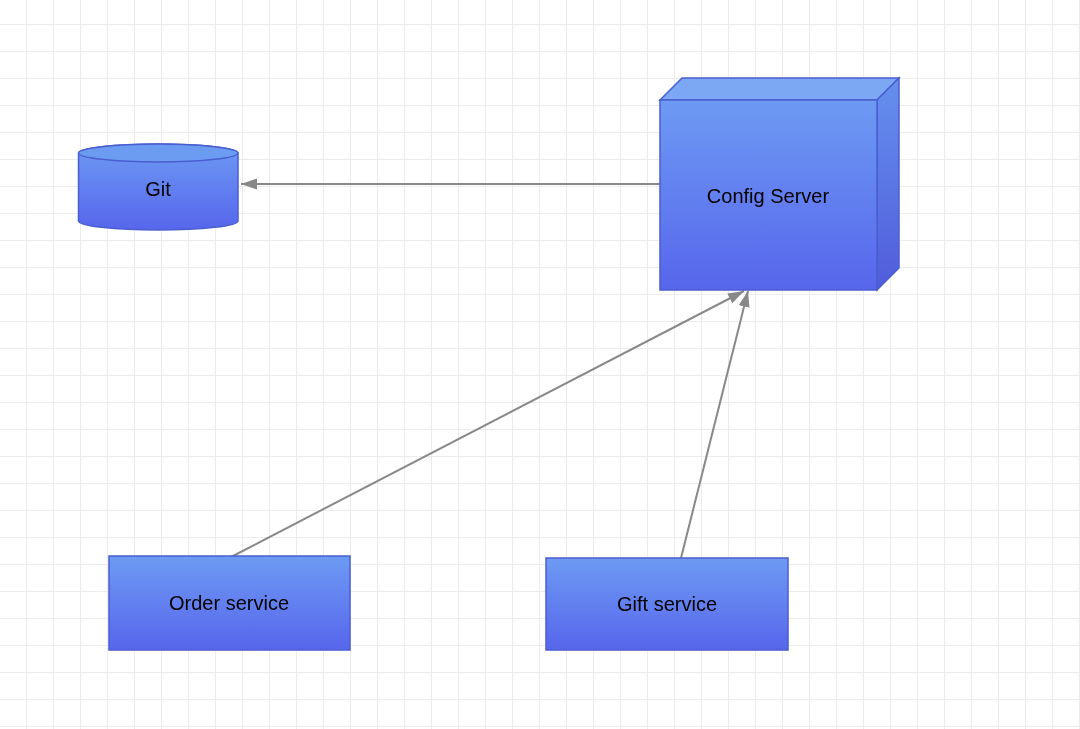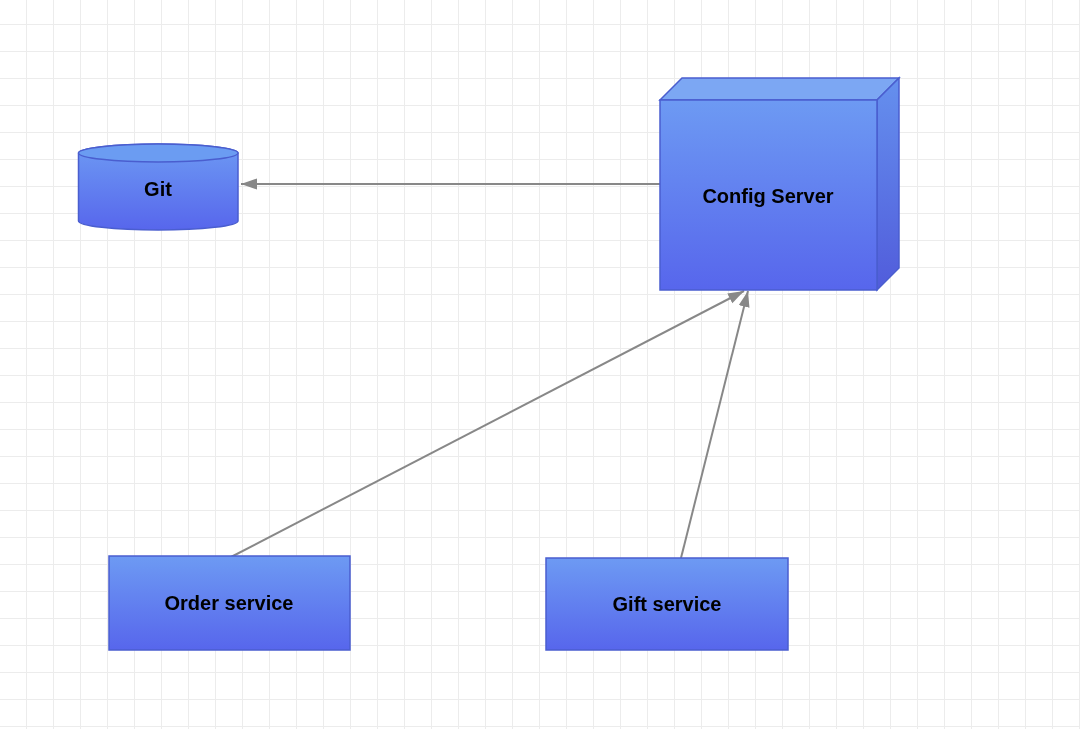--- a/index.html
+++ b/index.html
@@ -11,21 +11,20 @@
     position: relative;
     width: 1080px;
     height: 729px;
     overflow: hidden;
     background-color: #ffffff;
     background-image:
       linear-gradient(to right, #ececec 1px, transparent 1px),
       linear-gradient(to bottom, #ececec 1px, transparent 1px);
     background-size: 27px 27px;
     background-position: -1px -3px;
-    font-weight: bold;
   }
   svg.diagram {
     position: absolute;
     left: 0;
     top: 0;
     width: 1080px;
     height: 729px;
   }
   .outlined {
     stroke: #4a5ecf;

